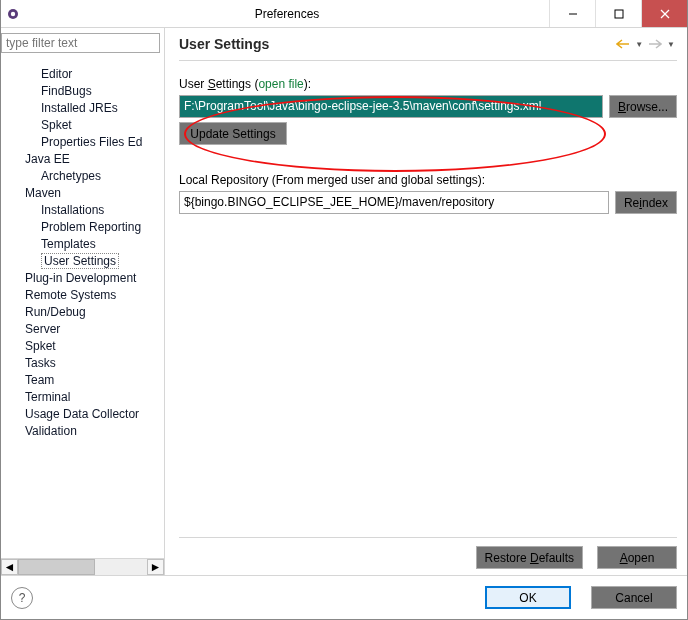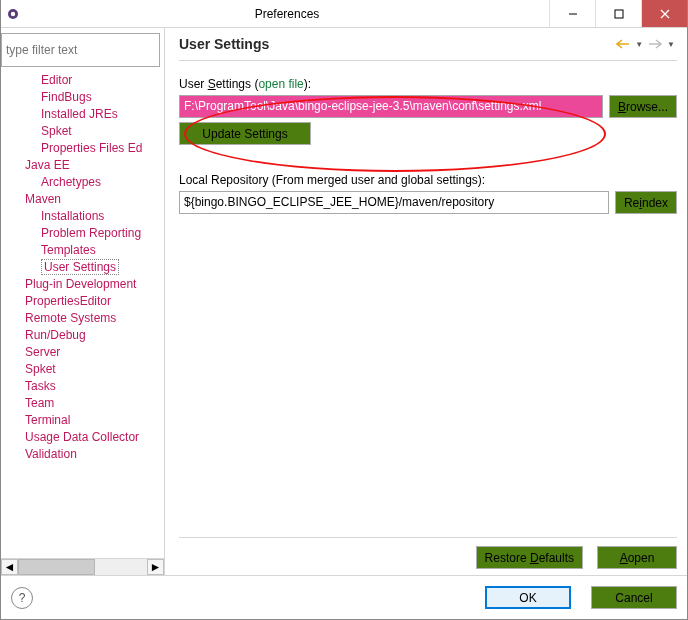--- a/index.html
+++ b/index.html
@@ -13,52 +13,52 @@
   .winbtns { display: flex; }
   .winbtn { width: 46px; display: flex; align-items: center; justify-content: center; background: #fff; border-left: 1px solid #e0e0e0; }
   .winbtn svg { width: 10px; height: 10px; }
   .winbtn.close { background: #c75050; }
   .winbtn.close svg { stroke: #fff; }
 
   
   .body { flex: 1; display: flex; min-height: 0; }
 
   .sidebar { width: 164px; border-right: 1px solid #d6d6d6; display: flex; flex-direction: column; padding: 5px 0 0 0; }
-  .filter { margin: 0 4px 4px 0; height: 20px; border: 1px solid #a9a9a9; padding: 16px 4px; color: #777; }
+  .filter { margin: 0 4px 12px 0; height: 20px; border: 1px solid #a9a9a9; padding: 2px 4px; color: #777; }
   .treewrap { flex: 1; overflow: hidden; position: relative; }
   .tree { padding-left: 4px; }
-  .tree-item { padding: 1.5px 0 1.5px 4px; white-space: nowrap; color: #be185d; cursor: default; }
+  .tree-item { padding: 1.5px 0 1.5px 4px; white-space: nowrap; color: #0f172a; cursor: default; }
   .tree-item.l1 { padding-left: 20px; }
   .tree-item.l2 { padding-left: 36px; }
   .tree-item .label.sel { border: 1px dotted #888; padding: 0 2px; }
   .hscroll { height: 17px; border-top: 1px solid #d6d6d6; display: flex; align-items: stretch; background: #f0f0f0; }
   .hscroll .arrow { width: 17px; border: 1px solid #c0c0c0; background: #f5f5f5; display:flex; align-items:center; justify-content:center; }
   .hscroll .track { flex: 1; background: #efefef; position: relative; }
   .hscroll .thumb { position: absolute; left: 0; top: 0; bottom: 0; width: 60%; background: #cdcdcd; border: 1px solid #b5b5b5; }
 
   .main { flex: 1; display: flex; flex-direction: column; padding: 8px 10px 6px 14px; position: relative; }
   .header { display: flex; align-items: center; border-bottom: 1px solid #d6d6d6; padding-bottom: 8px; margin-bottom: 16px; }
   .header h1 { flex: 1; margin: 0; font-size: 14px; font-weight: bold; color: #2a2a2a; }
   .navarrows { display: flex; align-items: center; gap: 2px; }
   .nava { width:16px; height:16px; display:flex; align-items:center; justify-content:center; }
   .dd { font-size: 8px; color: #555; padding: 0 2px; }
 
   .section-label { margin-bottom: 4px; }
   .section-label .underline { text-decoration: underline; }
   .openfile { color: #15803d; cursor: pointer; }
   .row { display: flex; gap: 6px; margin-bottom: 4px; }
   .txtinput { height: 23px; border: 1px solid #a9a9a9; padding: 3px 4px; background: #fff; }
-  .txtinput.selected { background: #ec4899; color: #fff; }
+  .txtinput.selected { background: #0f766e; color: #fff; }
   .txtinput.selected::selection { background:#3399ff; color:#fff;}
   .ro { background: #fff; color: #000; }
   .path { flex: 1; min-width: 0; }
-  .btn { height: 23px; border: 1px solid #adadad; background: #4d7c0f; padding: 0 8px; cursor: default; }
+  .btn { height: 23px; border: 1px solid #adadad; background: #737373; padding: 0 8px; cursor: default; }
   .btn .underline { text-decoration: underline; }
   .btn.default { border: 2px solid #0078d7; background: #e5f1fb; padding: 0 20px; }
-  .update { width: 132px; padding: 0 6px; text-align: center; }
+  .update { width: 108px; padding: 0 6px; text-align: center; }
 
   .spacer { flex: 1; }
 
   .bottomrow { display:flex; justify-content:flex-end; gap:14px; border-top:1px solid #d6d6d6; padding-top:8px; margin-top:6px; }
 
   .circle-annot { position: absolute; left: 184px; top: 96px; width: 422px; height: 76px; border: 2px solid #e11; border-radius: 50%/50%; pointer-events: none; }
 
   .footer { height: 44px; border-top: 1px solid #d6d6d6; display: flex; align-items: center; padding: 0 10px; gap: 8px; }
   .helpbtn { width: 22px; height:22px; border:1px solid #888; border-radius:50%; display:flex; align-items:center; justify-content:center; color:#555; }
   .footer .spacer { flex:1; }
@@ -109,21 +109,20 @@
           <div class="tree-item l2"><span class="label">Spket</span></div>
           <div class="tree-item l2"><span class="label">Properties Files Ed</span></div>
           <div class="tree-item l1"><span class="label">Java EE</span></div>
           <div class="tree-item l2"><span class="label">Archetypes</span></div>
           <div class="tree-item l1"><span class="label">Maven</span></div>
           <div class="tree-item l2"><span class="label">Installations</span></div>
           <div class="tree-item l2"><span class="label">Problem Reporting</span></div>
           <div class="tree-item l2"><span class="label">Templates</span></div>
           <div class="tree-item l2"><span class="label sel">User Settings</span></div>
           <div class="tree-item l1"><span class="label">Plug-in Development</span></div>
-          <div class="tree-item l1"><span class="label">PropertiesEditor</span></div>
           <div class="tree-item l1"><span class="label">Remote Systems</span></div>
           <div class="tree-item l1"><span class="label">Run/Debug</span></div>
           <div class="tree-item l1"><span class="label">Server</span></div>
           <div class="tree-item l1"><span class="label">Spket</span></div>
           <div class="tree-item l1"><span class="label">Tasks</span></div>
           <div class="tree-item l1"><span class="label">Team</span></div>
           <div class="tree-item l1"><span class="label">Terminal</span></div>
           <div class="tree-item l1"><span class="label">Usage Data Collector</span></div>
           <div class="tree-item l1"><span class="label">Validation</span></div>
         </div>

